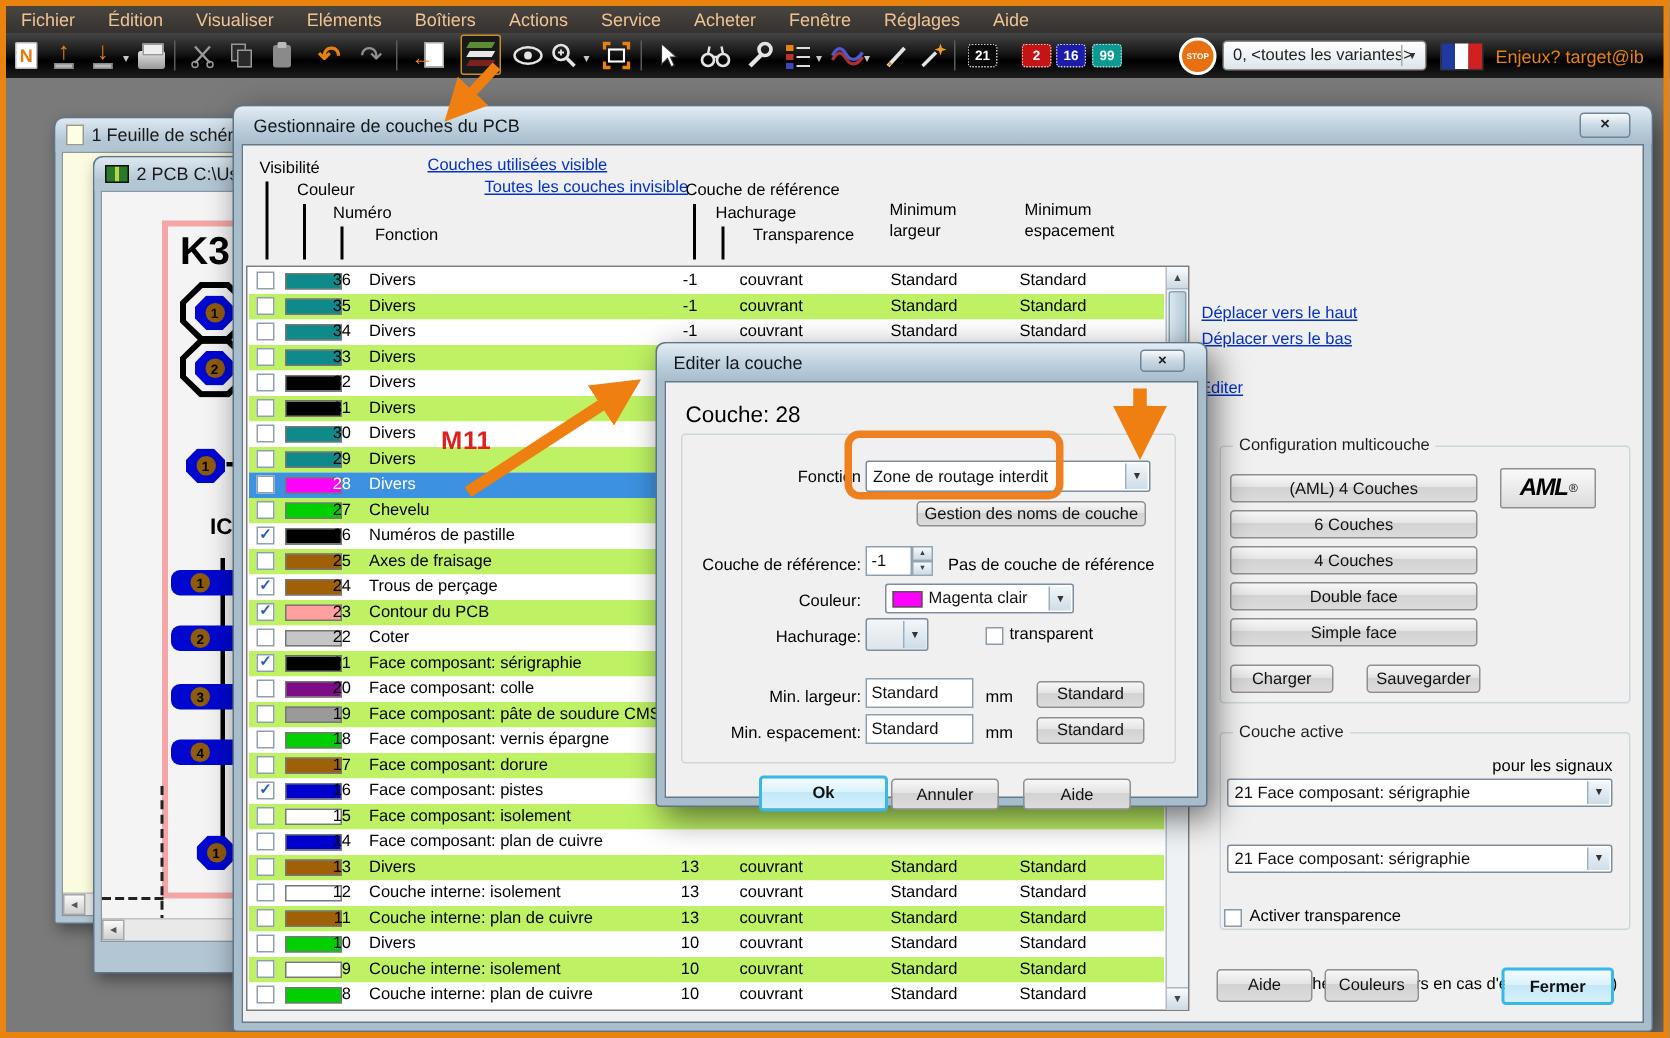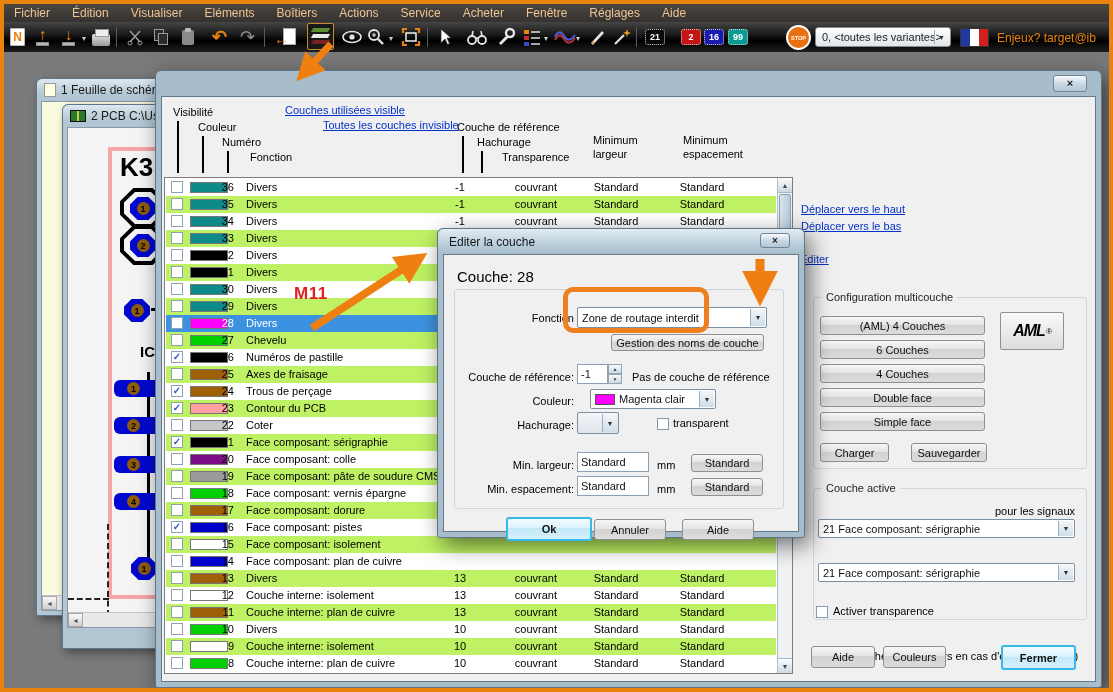--- a/index.html
+++ b/index.html
@@ -83,21 +83,21 @@
 #rows{position:absolute;left:1px;top:1px;right:16px;bottom:1px;overflow:hidden}
 .lrow{position:relative;height:17px;font-size:11px;color:#000;background:#fff}
 .lrow.alt{background:#bef264}
 .lrow.sel{background:#3c92e0;color:#fff}
 .lrow .cb{position:absolute;left:5px;top:2px;width:12px;height:12px;background:#fff;border:1px solid #90a0b0;font-size:10px;line-height:10px;text-align:center;color:#2b57c4;font-weight:bold}
 .lrow .sw{position:absolute;left:24px;top:3px;width:38px;height:11px;border:1px solid #777}
 .lrow .c{position:absolute;top:2px;white-space:nowrap}
 .lrow .n{left:38px;width:30px;text-align:right}
 .lrow .f{left:80px}
 .lrow .r{left:262px;width:64px;text-align:center}
-.lrow .h{left:327px;width:64px;text-align:right}
+.lrow .h{left:327px;width:64px;text-align:left}
 .lrow .w{left:418px;width:64px;text-align:center}
 .lrow .s{left:504px;width:64px;text-align:center}
 #vsb{position:absolute;right:0;top:0;bottom:0;width:15px;background:#eef2f5;border-left:1px solid #b5bec6}
 #vsb .sbtn{height:15px;background:linear-gradient(#fafcfd,#ccd9e3);border-bottom:1px solid #a8b8c4;color:#445;font-size:7px;display:flex;align-items:center;justify-content:center}
 #vsb .down{position:absolute;bottom:0;left:0;right:0;border-top:1px solid #a8b8c4;border-bottom:none}
 #vsb .thumb{position:absolute;left:1px;right:1px;top:16px;height:42px;background:linear-gradient(90deg,#dae6ee,#b6cbd9);border:1px solid #8aa2b4;border-radius:2px}
 
 .gb{position:absolute;border:1px solid #ccd6db;border-radius:3px}
 .gbl{position:absolute;top:-7px;left:8px;background:#f0f0f0;padding:0 4px;font-size:11px;color:#1f1f1f;white-space:nowrap}
 .btn{position:absolute;display:flex;align-items:center;justify-content:center;font-size:11px;color:#111;background:linear-gradient(#f7f7f7,#e4e4e4 45%,#d2d2d2 46%,#dcdcdc);border:1px solid #8f8f8f;border-radius:3px;cursor:pointer;white-space:nowrap}
@@ -111,21 +111,21 @@
 .rlbl{position:absolute;font-size:11px;color:#000;text-align:right;white-space:nowrap}
 #panel-links .lnk:nth-child(1){left:639px;top:106px}
 #panel-links .lnk:nth-child(2){left:639px;top:123px}
 #panel-links .lnk:nth-child(3){left:638px;top:156px}
 .mlb{left:658px;width:165px;height:19px}
 #ml-btns .mlb:nth-child(1){top:219px}
 #ml-btns .mlb:nth-child(2){top:243px}
 #ml-btns .mlb:nth-child(3){top:267px}
 #ml-btns .mlb:nth-child(4){top:291px}
 #ml-btns .mlb:nth-child(5){top:315px}
-.aml{position:absolute;left:838px;top:215px;width:64px;height:38px;background:linear-gradient(#fafafa,#dcdcdc);border:1px solid #909090;border-radius:2px;display:flex;align-items:center;justify-content:center;font-style:italic;font-weight:800;font-size:16px;letter-spacing:-1px;color:#000}
+.aml{position:absolute;left:838px;top:215px;width:64px;height:27px;background:linear-gradient(#fafafa,#dcdcdc);border:1px solid #909090;border-radius:2px;display:flex;align-items:center;justify-content:center;font-style:italic;font-weight:800;font-size:16px;letter-spacing:-1px;color:#000}
 .aml sup{font-size:8px;font-weight:400;margin-left:1px}
 .spin{position:absolute;width:14px;display:flex;flex-direction:column}
 .spin i{flex:1;background:linear-gradient(#f8fafc,#cdd9e2);border:1px solid #93a6b6;font-size:5px;color:#345;display:flex;align-items:center;justify-content:center}
 
 
 .heading{position:absolute;font-size:15px;color:#000}
 
 
 #overlay{position:absolute;left:0;top:0;z-index:100;pointer-events:none}
 #m11{position:absolute;left:294px;top:284px;color:#e02020;font-size:17px;font-weight:bold;letter-spacing:.5px;z-index:101;pointer-events:none}
@@ -338,20 +338,23 @@
             <span class="hole">4</span>
           </div>
         </div>
       <div class="hscroll">
           <span class="sb">◄</span>
         </div>
     </div>
   </div>
 
   <div class="vwin" style="left:155px;top:70px;width:947px;height:618px;z-index:20">
+    <div class="tb">
+        <span>Gestionnaire de couches du PCB</span>
+      </div>
     <div class="xbtn" style="right:14px;top:4px;width:34px;height:17px">×</div>
     <div class="cl">
 
       <div class="hl" style="left:11px;top:9px">Visibilité</div>
       <div class="tick" style="left:15px;top:24px;height:52px"></div>
       <div class="hl" style="left:36px;top:24px">Couleur</div>
       <div class="tick" style="left:40px;top:39px;height:37px"></div>
       <div class="hl" style="left:60px;top:39px">Numéro</div>
       <div class="tick" style="left:65px;top:54px;height:22px"></div>
       <div class="hl" style="left:88px;top:54px">Fonction</div>

